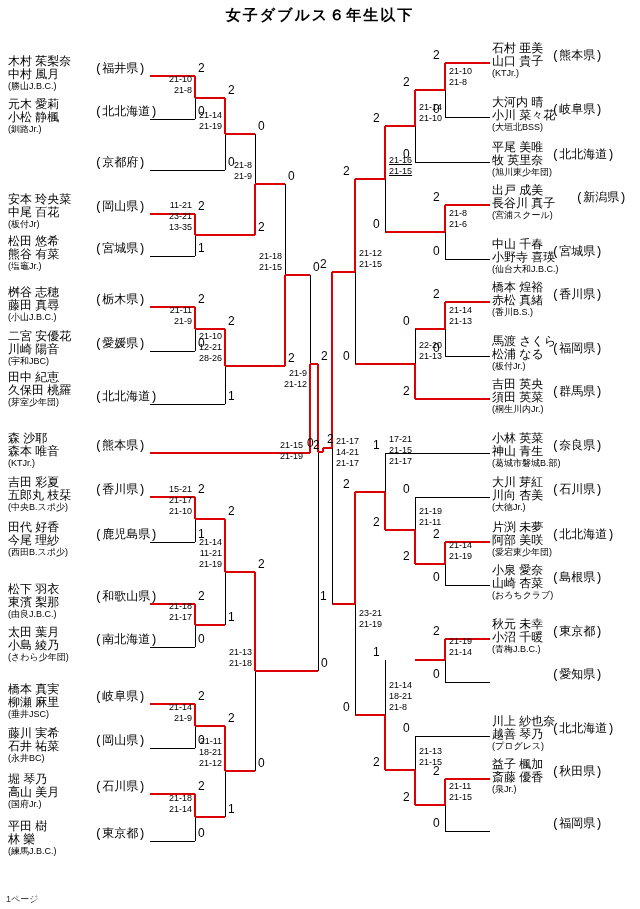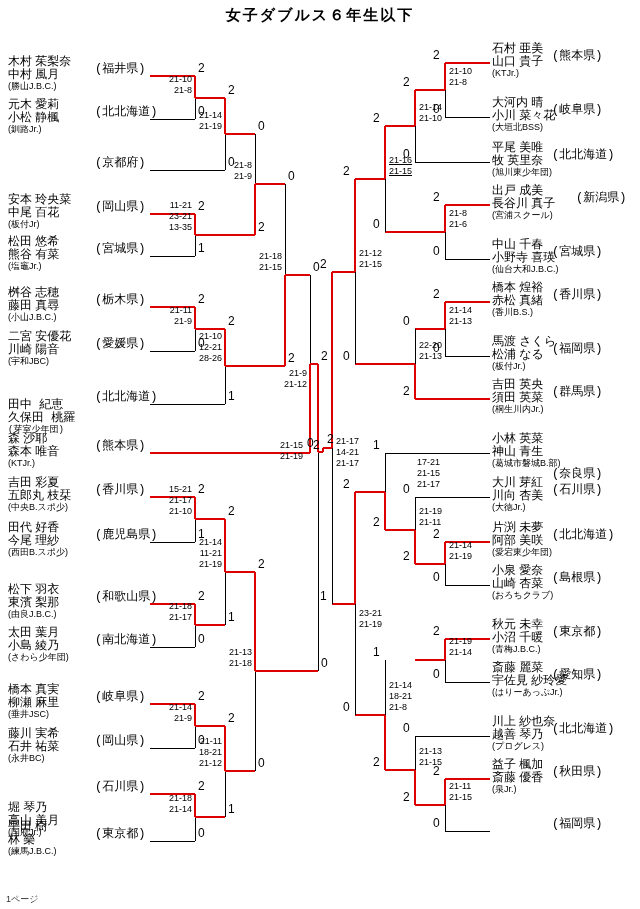--- a/index.html
+++ b/index.html
@@ -187,21 +187,21 @@
       <div class="pname">藤田 真尋</div>
       <div class="club">(小山J.B.C.)</div>
     </div>
     <div class="pref" style="left: 95px; top: 293px;">(栃木県)</div>
     <div class="team" style="left: 8px; top: 330px;">
       <div class="pname">二宮 安優花</div>
       <div class="pname">川崎 陽音</div>
       <div class="club">(宇和JBC)</div>
     </div>
     <div class="pref" style="left: 95px; top: 337px;">(愛媛県)</div>
-    <div class="team" style="left: 8px; top: 399px; font-family: Liberation Mono, monospace;">
+    <div class="team" style="left: 8px; top: 371px;">
       <div class="pname">田中 紀恵</div>
       <div class="pname">久保田 桃羅</div>
       <div class="club">(芽室少年団)</div>
     </div>
     <div class="pref" style="left: 95px; top: 390px;">(北北海道)</div>
     <div class="team" style="left: 8px; top: 432px;">
       <div class="pname">森 沙耶</div>
       <div class="pname">森本 唯音</div>
       <div class="club">(KTJr.)</div>
     </div>
@@ -235,21 +235,21 @@
       <div class="pname">柳瀬 麻里</div>
       <div class="club">(垂井JSC)</div>
     </div>
     <div class="pref" style="left: 95px; top: 690px;">(岐阜県)</div>
     <div class="team" style="left: 8px; top: 727px;">
       <div class="pname">藤川 実希</div>
       <div class="pname">石井 祐菜</div>
       <div class="club">(永井BC)</div>
     </div>
     <div class="pref" style="left: 95px; top: 734px;">(岡山県)</div>
-    <div class="team" style="left: 8px; top: 773px; margin-top: 28px;">
+    <div class="team" style="left: 8px; top: 773px;">
       <div class="pname">堀 琴乃</div>
       <div class="pname">高山 美月</div>
       <div class="club">(国府Jr.)</div>
     </div>
     <div class="pref" style="left: 95px; top: 780px;">(石川県)</div>
     <div class="team" style="left: 8px; top: 820px;">
       <div class="pname">平田 樹</div>
       <div class="pname">林 樂</div>
       <div class="club">(練馬J.B.C.)</div>
     </div>
@@ -300,21 +300,21 @@
       <div class="pname">吉田 英央</div>
       <div class="pname">須田 英菜</div>
       <div class="club">(桐生川内Jr.)</div>
     </div>
     <div class="pref" style="left: 552px; top: 385px;">(群馬県)</div>
     <div class="team" style="left: 492px; top: 432px;">
       <div class="pname">小林 英菜</div>
       <div class="pname">神山 青生</div>
       <div class="club">(葛城市磐城B.部)</div>
     </div>
-    <div class="pref" style="left: 552px; top: 439px; margin-top: 28px;">(奈良県)</div>
+    <div class="pref" style="left: 552px; top: 439px;">(奈良県)</div>
     <div class="team" style="left: 492px; top: 476px;">
       <div class="pname">大川 芽紅</div>
       <div class="pname">川向 杏美</div>
       <div class="club">(大徳Jr.)</div>
     </div>
     <div class="pref" style="left: 552px; top: 483px;">(石川県)</div>
     <div class="team" style="left: 492px; top: 521px;">
       <div class="pname">片渕 未夢</div>
       <div class="pname">阿部 美咲</div>
       <div class="club">(愛宕東少年団)</div>
@@ -325,25 +325,20 @@
       <div class="pname">山崎 杏菜</div>
       <div class="club">(おろちクラブ)</div>
     </div>
     <div class="pref" style="left: 552px; top: 571px;">(島根県)</div>
     <div class="team" style="left: 492px; top: 618px;">
       <div class="pname">秋元 未幸</div>
       <div class="pname">小沼 千暖</div>
       <div class="club">(青梅J.B.C.)</div>
     </div>
     <div class="pref" style="left: 552px; top: 625px;">(東京都)</div>
-    <div class="team" style="left: 492px; top: 661px;">
-      <div class="pname">斎藤 麗菜</div>
-      <div class="pname">宇佐見 紗玲愛</div>
-      <div class="club">(はりーあっぷJr.)</div>
-    </div>
     <div class="pref" style="left: 552px; top: 668px;">(愛知県)</div>
     <div class="team" style="left: 492px; top: 715px;">
       <div class="pname">川上 紗也奈</div>
       <div class="pname">越善 琴乃</div>
       <div class="club">(プログレス)</div>
     </div>
     <div class="pref" style="left: 552px; top: 722px;">(北北海道)</div>
     <div class="team" style="left: 492px; top: 758px;">
       <div class="pname">益子 楓加</div>
       <div class="pname">斎藤 優香</div>
@@ -499,21 +494,21 @@
       <div class="sline">21-19</div>
     </div>
     <div class="digit" style="left: 433px; top: 528px;">2</div>
     <div class="digit" style="left: 433px; top: 571px;">0</div>
     <div class="scores" style="left: 419px; top: 506px;">
       <div class="sline">21-19</div>
       <div class="sline">21-11</div>
     </div>
     <div class="digit" style="left: 403px; top: 483px;">0</div>
     <div class="digit" style="left: 403px; top: 550px;">2</div>
-    <div class="scores" style="left: 389px; top: 457px; margin-left: 28px;">
+    <div class="scores" style="left: 389px; top: 434px;">
       <div class="sline">17-21</div>
       <div class="sline">21-15</div>
       <div class="sline">21-17</div>
     </div>
     <div class="digit" style="left: 373px; top: 439px;">1</div>
     <div class="digit" style="left: 373px; top: 516px;">2</div>
     <div class="scores" style="left: 449px; top: 636px;">
       <div class="sline">21-19</div>
       <div class="sline">21-14</div>
     </div>

